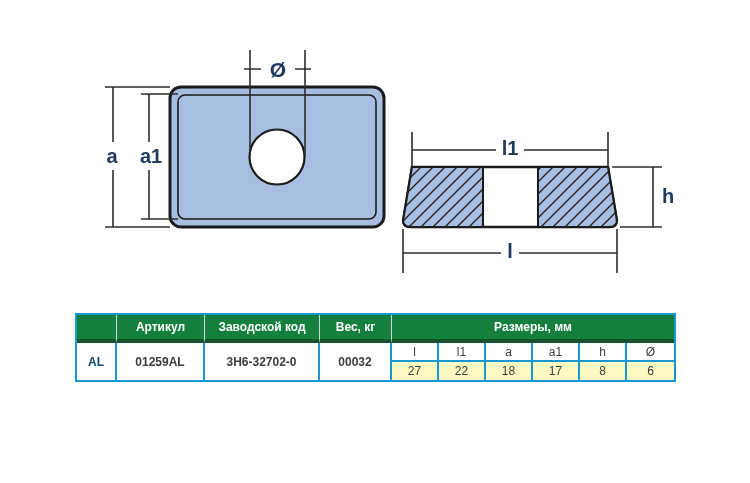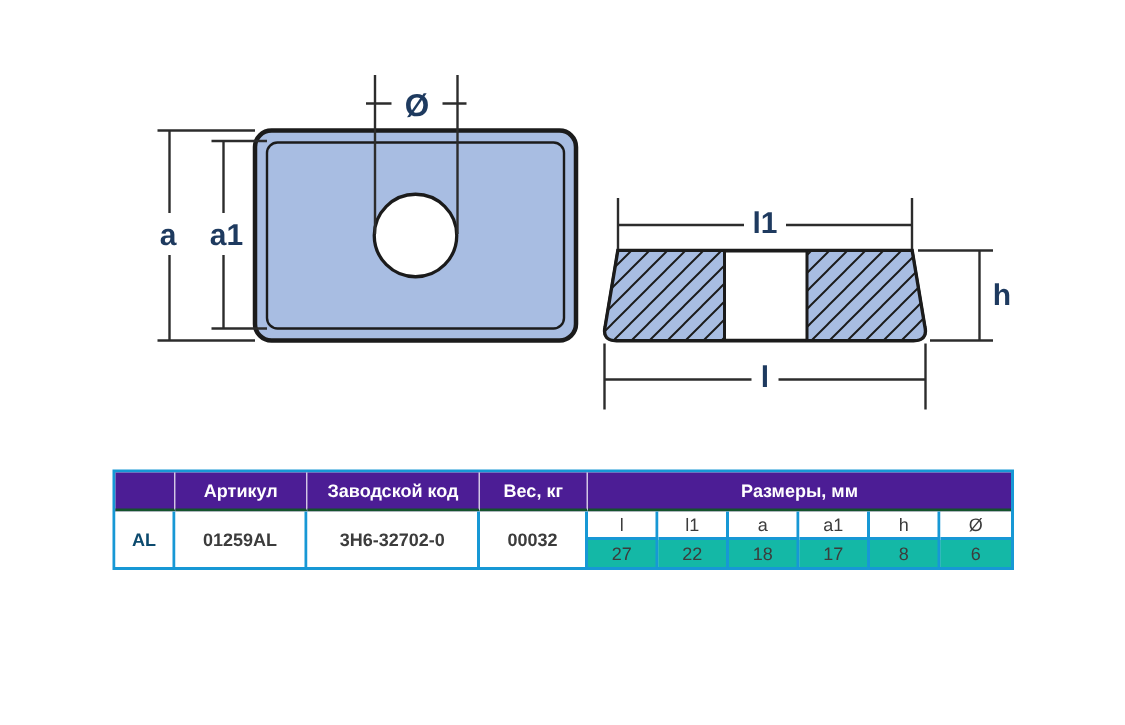--- a/index.html
+++ b/index.html
@@ -27,30 +27,30 @@
     top: 313px;
   }
   table.spec {
     border-collapse: separate;
     border-spacing: 0;
     border: 2px solid #1798d5;
     table-layout: fixed;
     width: 600px;
   }
   table.spec th {
-    background: #4c1d95;
+    background: #15803d;
     color: #ffffff;
     font-size: 12px;
     font-weight: bold;
     height: 24px;
     padding: 0 2px;
     text-align: center;
     vertical-align: middle;
     border-right: 1px solid rgba(255,255,255,0.75);
-    border-bottom: 2px solid #14532d;
+    border-bottom: 4px solid #14532d;
     white-space: nowrap;
     overflow: hidden;
   }
   table.spec th:last-child { border-right: none; text-align: center; }
   table.spec td {
     font-size: 12px;
     color: #3c3c3c;
     text-align: center;
     vertical-align: middle;
     padding: 0 2px;
@@ -59,21 +59,21 @@
     background: #ffffff;
     white-space: nowrap;
     overflow: hidden;
   }
   table.spec td:last-child { border-right: none; }
   table.spec td.span-cell { border-bottom: none; font-weight: bold; }
   table.spec td.material-cell { font-weight: bold; color: #0c4a6e; }
   table.spec tr.sub-header-row td { height: 17px; }
   table.spec tr.values-row td {
     height: 18px;
-    background: #14b8a6;
+    background: #fef9c3;
     border-bottom: none;
   }
 </style>
 </head>
 <body>
 
 <div id="canvas">
 
   <svg id="drawing-svg" width="750" height="300" viewBox="0 0 750 300">
     <defs>

